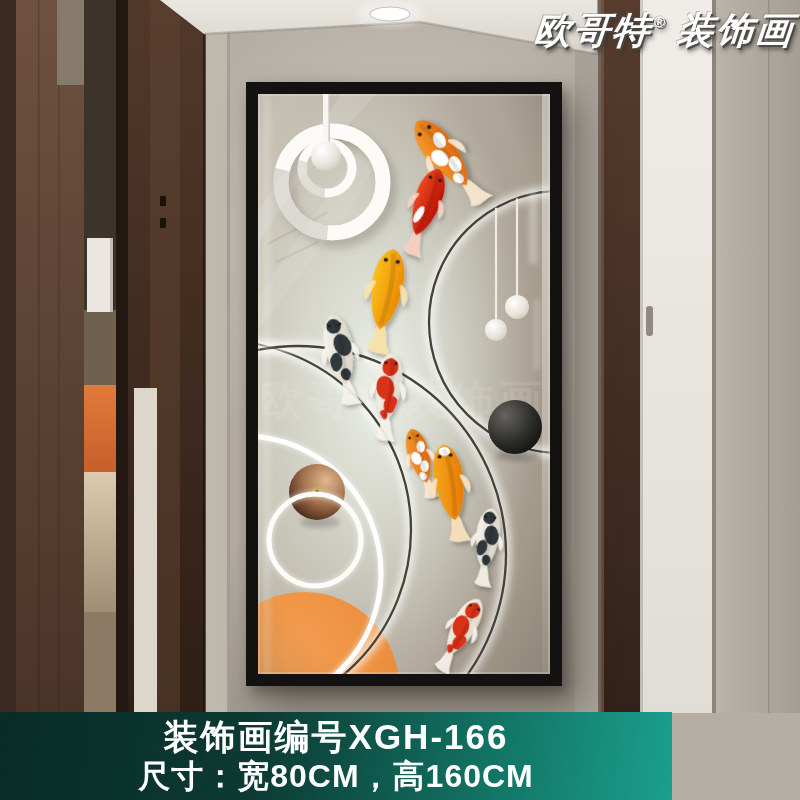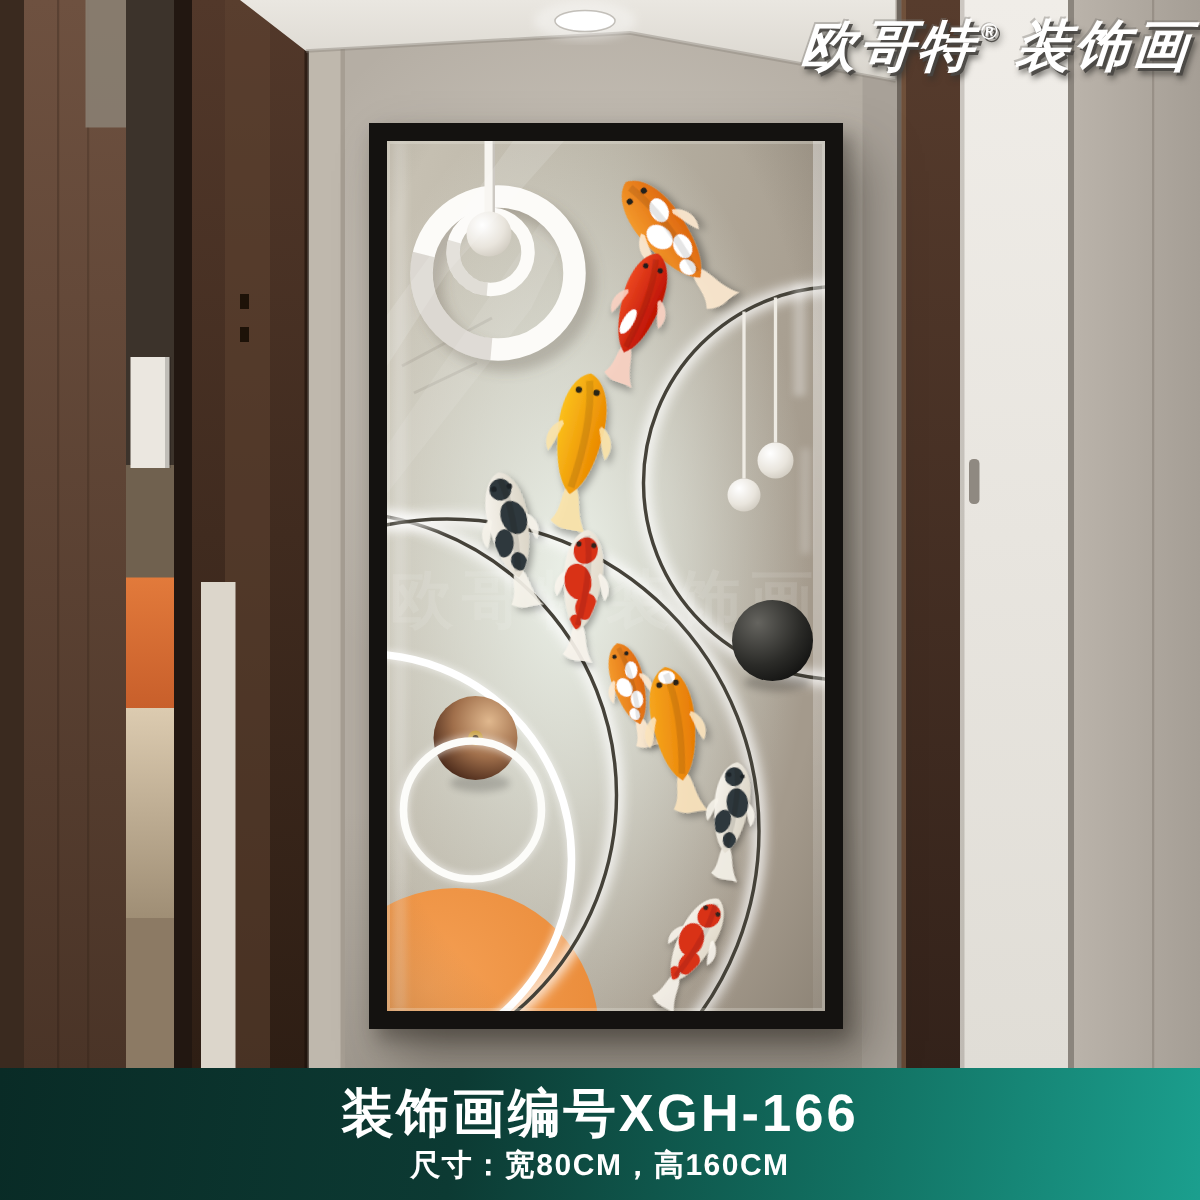--- a/index.html
+++ b/index.html
@@ -9,24 +9,24 @@
   #painting{position:absolute;left:246px;top:82px;width:292px;height:580px;
             border:12px solid #141210;
             box-shadow:16px 20px 34px rgba(40,35,28,.42),5px 7px 12px rgba(40,35,28,.38);}
   #art-svg{display:block;}
   #brand-logo{position:absolute;top:12px;right:6px;display:flex;align-items:flex-start;
               font-weight:900;font-style:italic;font-size:37px;line-height:1;color:#fff;
               letter-spacing:2px;transform:skewX(-5deg);
               text-shadow:2px 2px 0 rgba(72,70,66,.9),3px 4px 4px rgba(50,48,44,.75),-1px -1px 0 rgba(120,118,112,.4);}
   #brand-logo sup{font-size:15px;font-weight:700;margin:0 2px;transform:translateY(2px);}
   #brand-logo .suffix{margin-left:9px;}
-  #banner{position:absolute;left:0;top:712px;width:800px;height:88px;
+  #banner{position:absolute;left:0;top:712px;width:672px;height:88px;
           display:flex;flex-direction:column;align-items:center;justify-content:center;gap:3px;}
   #banner .line1{font-size:35px;font-weight:800;letter-spacing:2px;line-height:1.1;}
-  #banner .line2{font-size:20px;font-weight:700;letter-spacing:1px;line-height:1.1;}
+  #banner .line2{font-size:32px;font-weight:700;letter-spacing:1px;line-height:1.1;}
 </style>
 </head>
 <body>
 
 <div id="stage">
 
   <svg id="scene-svg" width="800" height="713" viewBox="0 0 800 713">
     <defs>
       <linearGradient id="gWood" x1="0" y1="0" x2="0" y2="1">
         <stop offset="0" stop-color="#6e5140"></stop>

